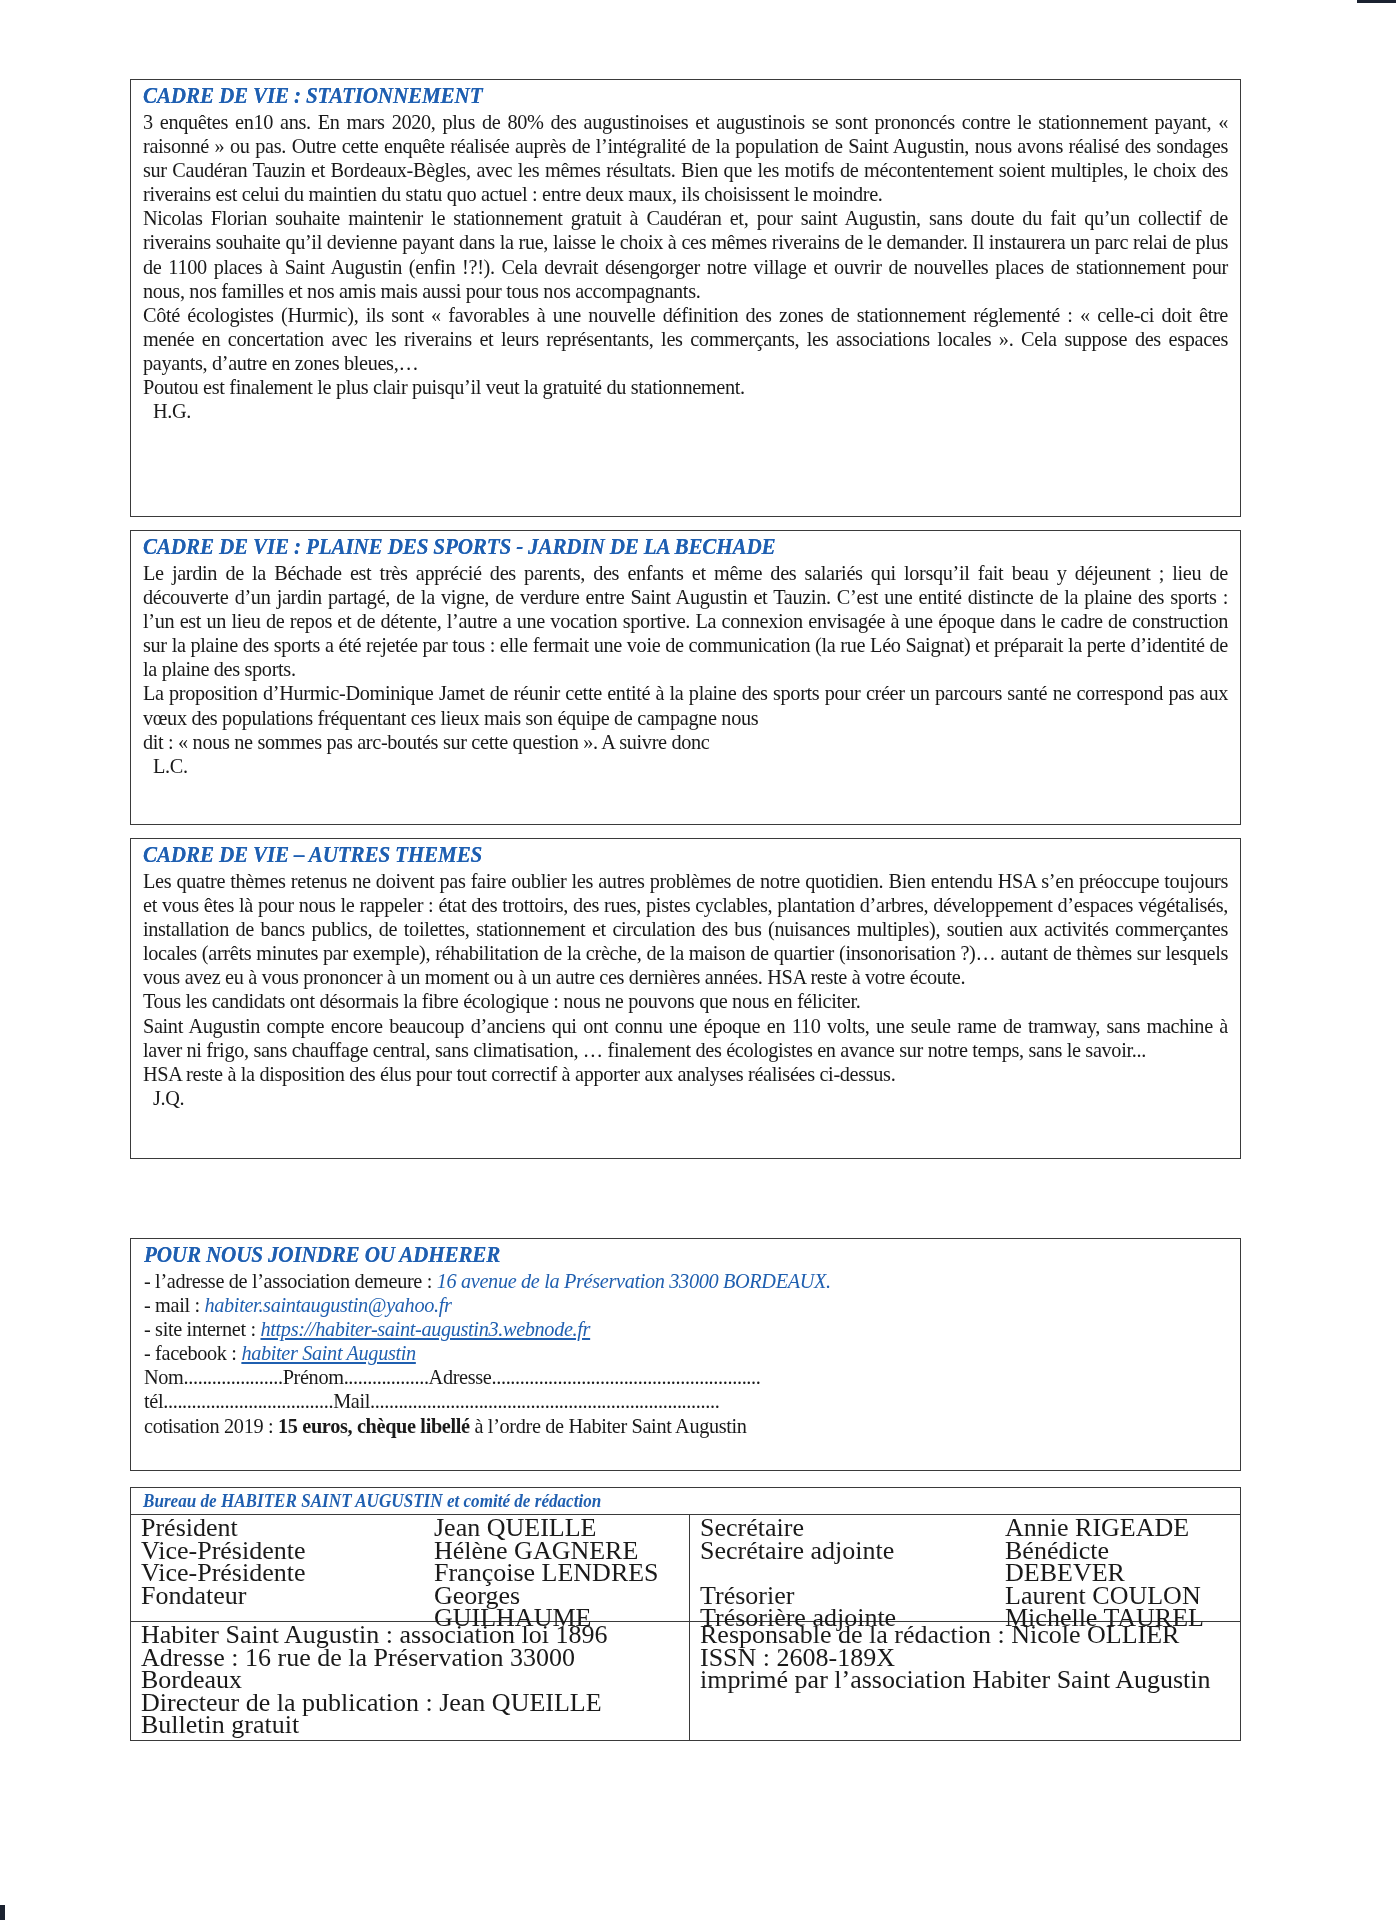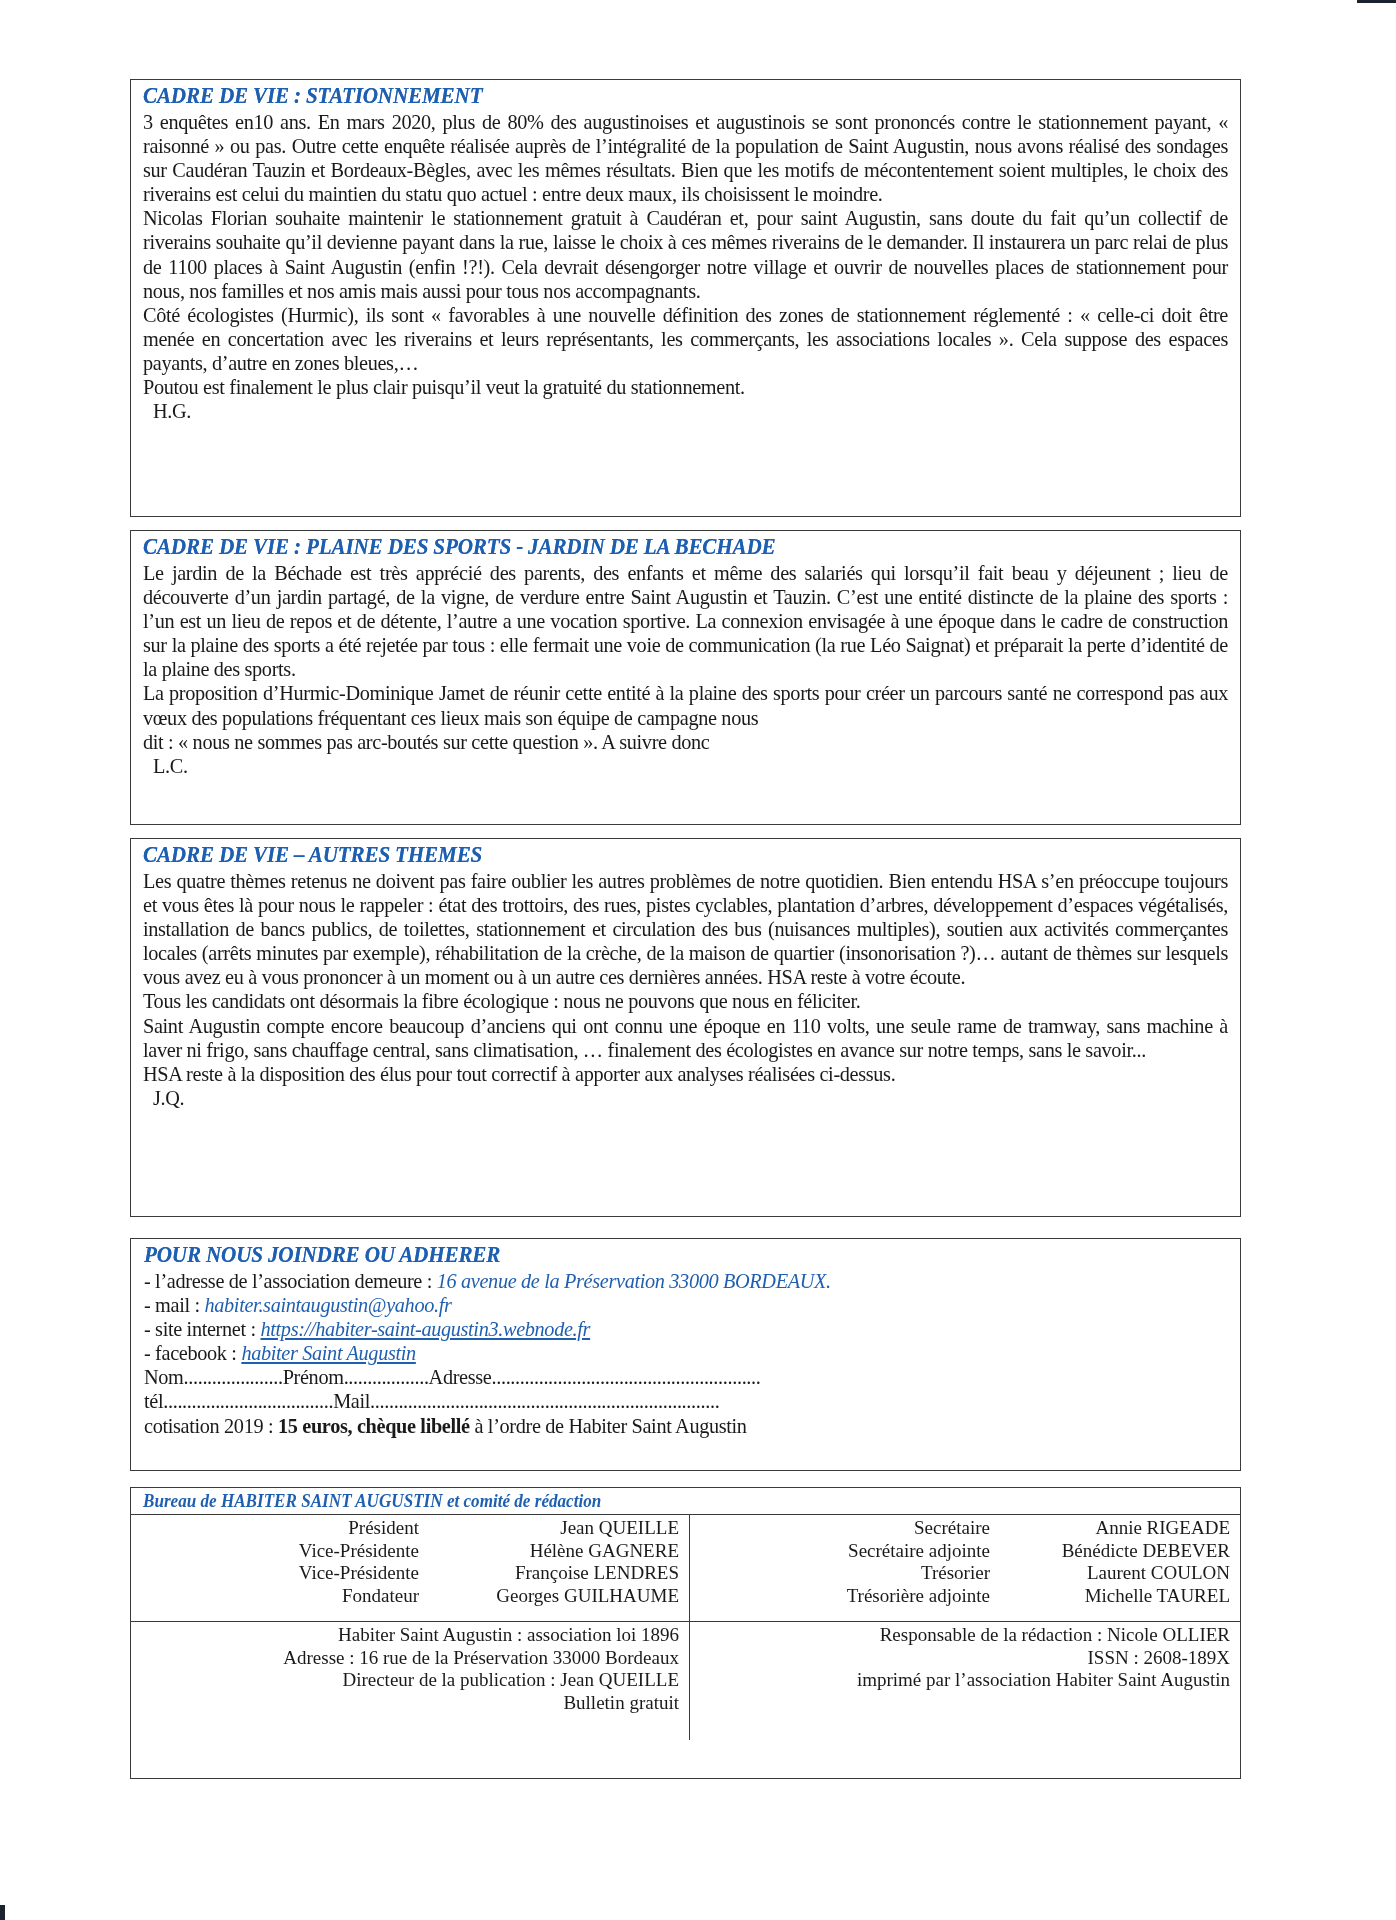--- a/index.html
+++ b/index.html
@@ -23,35 +23,35 @@
     letter-spacing: -0.35px;
   }
   .box p.last { text-align: left; display: flex; justify-content: space-between; flex-direction: column; }
   .sig { padding-left: 10px; }
   .blue-it { color: #1f5fb0; font-style: italic; }
   .link { text-decoration: underline; }
   b { font-weight: bold; }
 
   #box1 { top: 79px; height: 438px; }
   #box2 { top: 530px; height: 295px; }
-  #box3 { top: 838px; height: 379px; }
+  #box3 { top: 838px; height: 321px; }
   #box4 { top: 1238px; height: 233px; padding-left: 13px; }
   #box4 p { text-align: left; }
 
   #box5 {
-    position: absolute; left: 130px; top: 1487px; width: 1111px; height: 292px;
+    position: absolute; left: 130px; top: 1487px; width: 1111px; height: 254px;
     border: 1.5px solid #3a3a3a; box-sizing: border-box; font-family: "Liberation Serif", serif;
   }
   #box5 .t-head {
     height: 26px; border-bottom: 1.5px solid #3a3a3a; padding-left: 12px;
     font-style: italic; font-weight: bold; color: #1f5fb0; font-size: 19px; line-height: 26px;
   }
   #box5 .t-head span { display: inline-block; transform: scaleX(0.9); transform-origin: left; }
   .t-section { display: flex; }
-  .t-col { box-sizing: border-box; font-size: 19px; line-height: 22.5px; padding: 2px 10px; text-align: right; }
+  .t-col { box-sizing: border-box; font-size: 26px; line-height: 22.5px; padding: 2px 10px; }
   .t-col.left { width: 559px; border-right: 1.5px solid #3a3a3a; }
   .t-col.right { flex: 1; }
   .t-sec1 { height: 106px; border-bottom: 1.5px solid #3a3a3a; }
   .t-sec2 { height: 118px; }
   .row { display: flex; }
   .row .role { width: 278px; }
   .row .person { flex: 1; margin-left: 15px; }
   .t-col.right .row .role { width: 290px; }
   .plain-line { white-space: nowrap; }
 </style>

